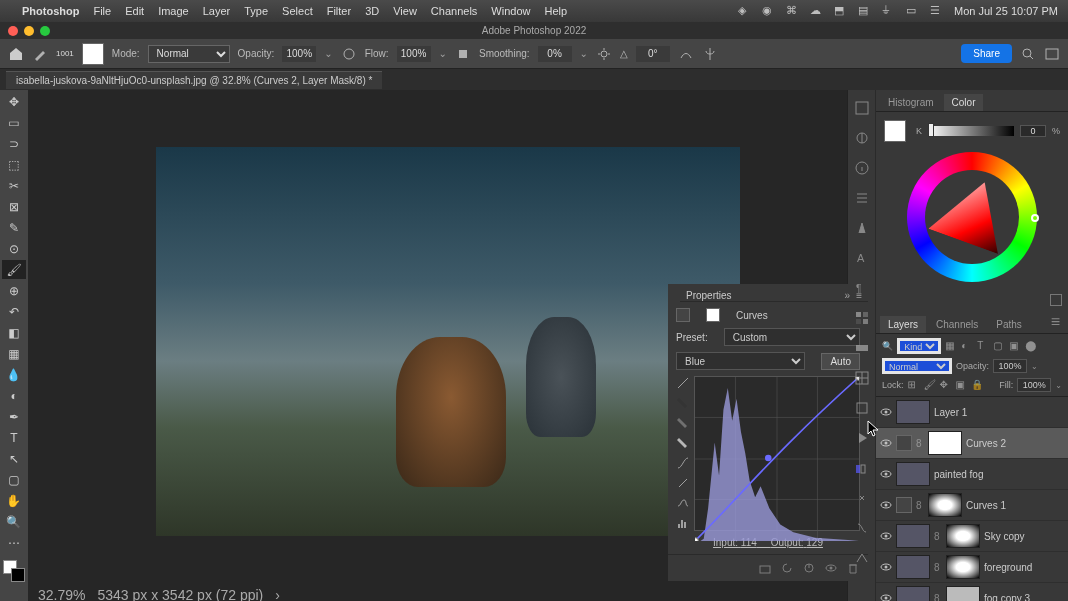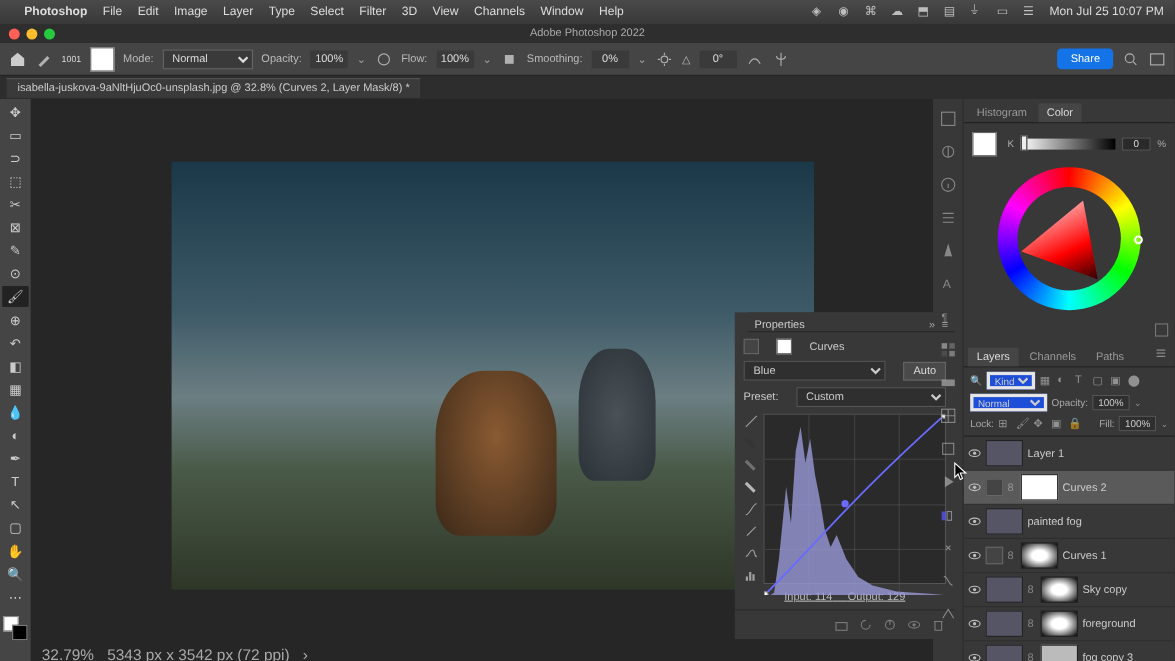--- a/index.html
+++ b/index.html
@@ -256,26 +256,26 @@
         <span class="panel-collapse">»</span>
         <span class="panel-collapse" style="margin-left:6px">≡</span>
       </div>
       <div class="prop-body">
         <div class="prop-row">
           <div class="prop-icon"></div>
           <div class="prop-icon" style="background:#fff"></div>
           <span>Curves</span>
         </div>
         <div class="prop-row">
+          <span>Preset:</span>
+          <select class="prop-select"><option>Custom</option></select>
+        </div>
+        <div class="prop-row">
           <select class="prop-select"><option>Blue</option></select>
           <button class="auto-btn">Auto</button>
-        </div>
-        <div class="prop-row">
-          <span>Preset:</span>
-          <select class="prop-select"><option>Custom</option></select>
         </div>
         <div class="curves-area">
           <div class="curves-tools">
             <svg class="curves-tool" viewBox="0 0 14 14">
                 <path stroke="#ccc" fill="none" d="M2 12l10-10"></path>
               </svg>
             <svg class="curves-tool" viewBox="0 0 14 14">
                 <path fill="#333" d="M3 2l8 8-2 2-8-8z"></path>
               </svg>
             <svg class="curves-tool" viewBox="0 0 14 14">

